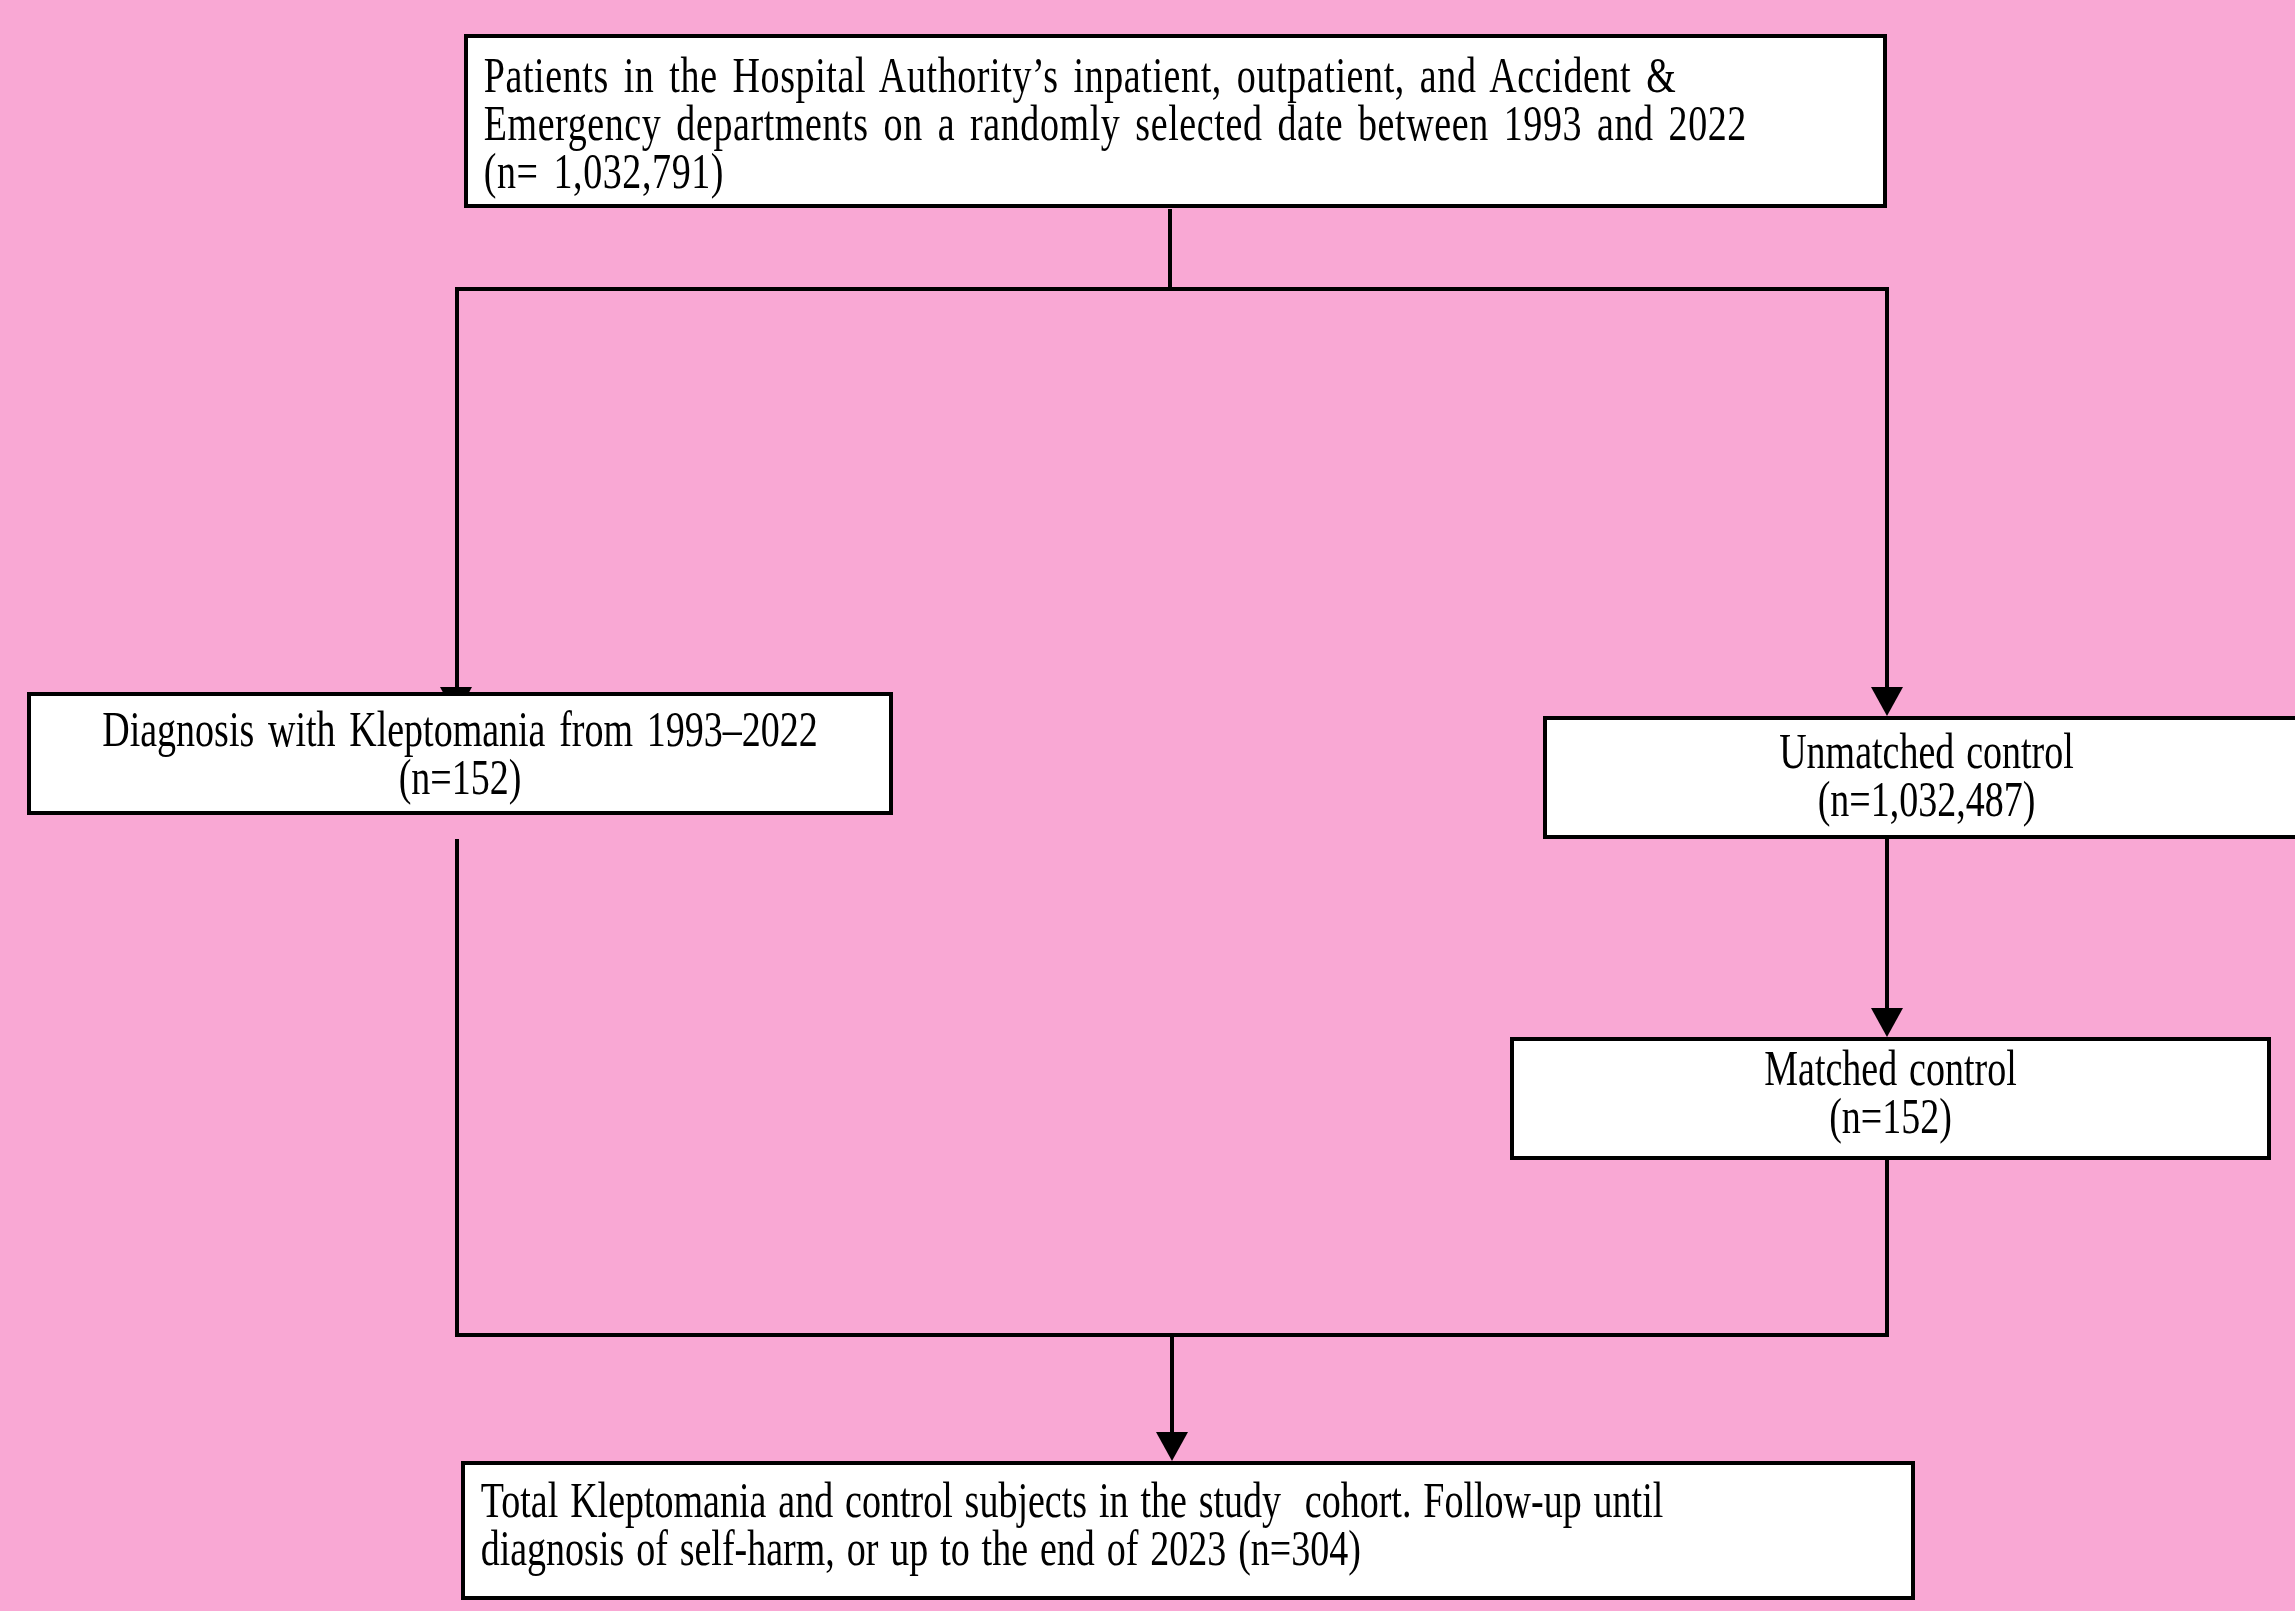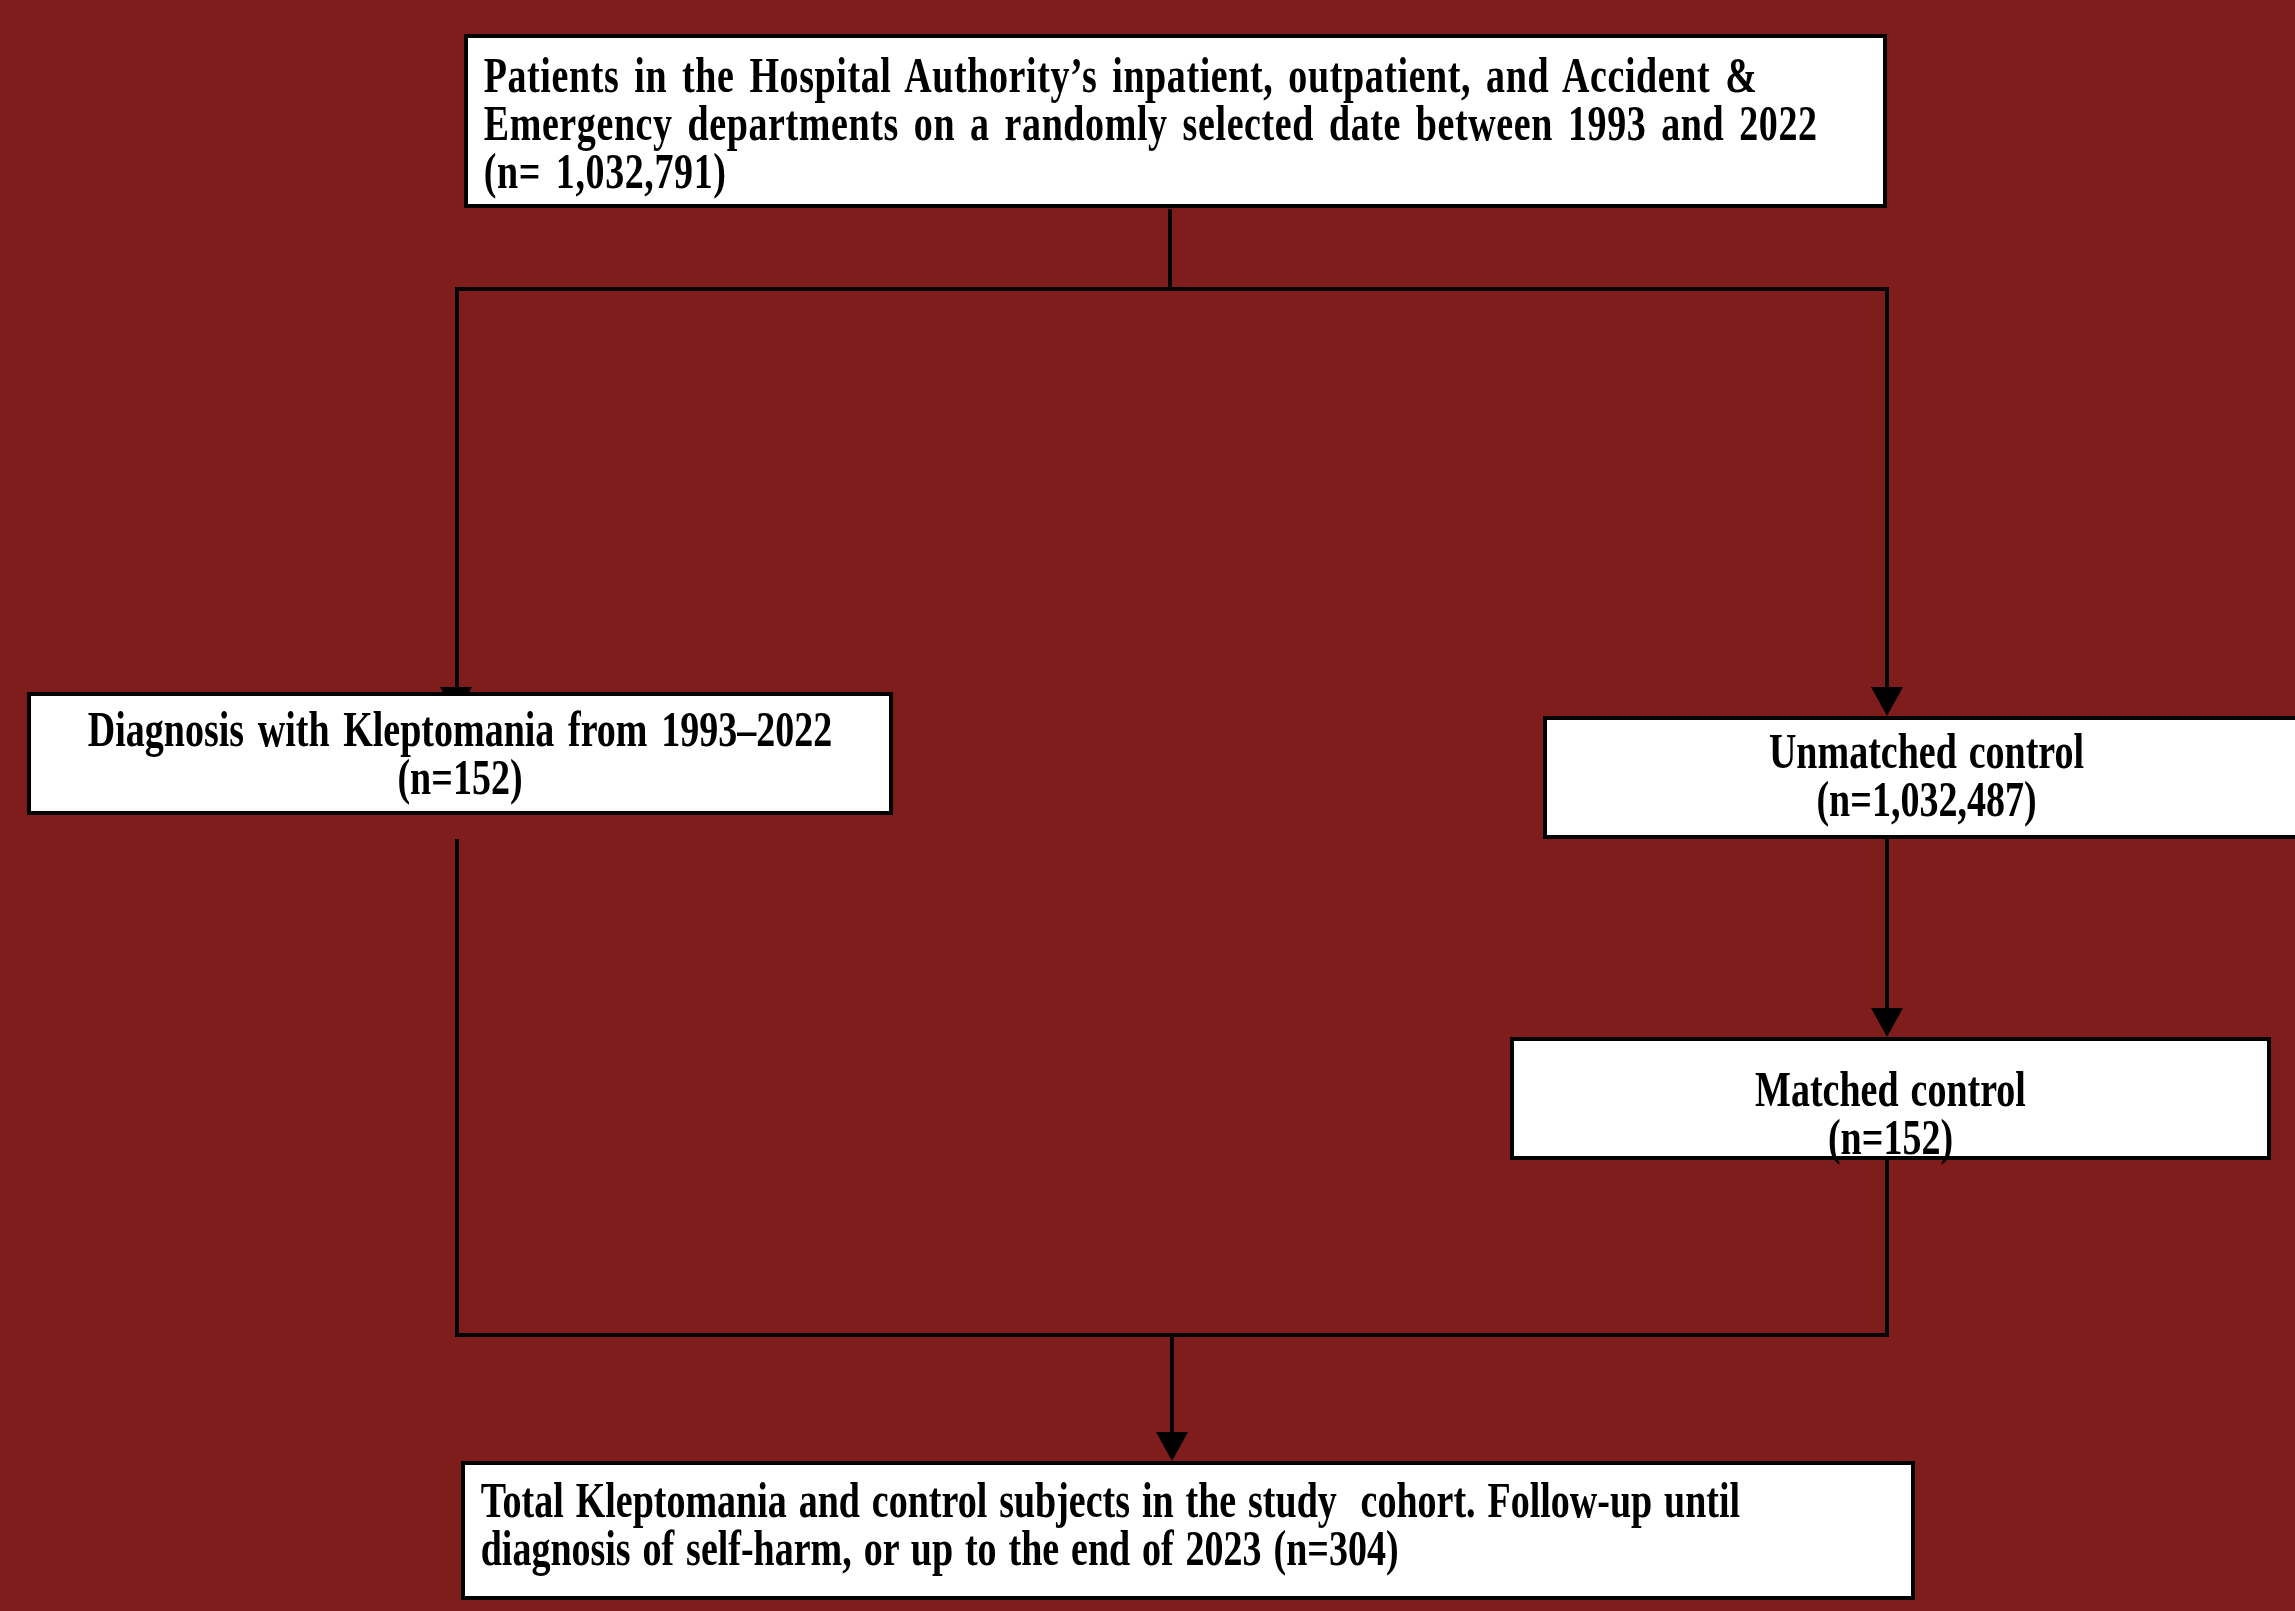--- a/index.html
+++ b/index.html
@@ -4,25 +4,24 @@
 <style>
   html, body {
     margin: 0;
     padding: 0;
     background: #ffffff;
   }
   .canvas {
     position: relative;
     width: 2295px;
     height: 1611px;
-    background: #7f1d1d;
+    background: #f9a8d4;
     font-family: "Liberation Serif", "DejaVu Serif", serif;
     color: #000000;
     overflow: hidden;
-    font-weight: bold;
   }
   .node {
     position: absolute;
     box-sizing: border-box;
     border: 4.8px solid #000000;
     background: #ffffff;
     font-size: 38px;
     line-height: 48px;
   }
   .node .line {
@@ -43,21 +42,21 @@
     height: 0;
     border-left: 16.3px solid transparent;
     border-right: 16.3px solid transparent;
     border-top: 29px solid #000000;
   }
 
   
   #node-source    { left: 464px;  top: 34px;   width: 1423px; height: 174px; padding: 13.3px 12px 0 15.7px; word-spacing: 4.8px; letter-spacing: 0.6px; }
   #node-klepto    { left: 27px;   top: 692px; width: 866px; height: 123px; padding-top: 9px; word-spacing: 4.2px; }
   #node-unmatched { left: 1513px; top: 716px; width: 767px; height: 123px; padding-top: 7.2px; word-spacing: 2.4px; margin-left: 30px; }
-  #node-matched   { left: 1510px; top: 1037px; width: 761px; height: 123px; padding-top: 24px; word-spacing: 2.4px; }
+  #node-matched   { left: 1510px; top: 1037px; width: 761px; height: 123px; padding-top: 3px; word-spacing: 2.4px; }
   #node-total     { left: 461px;  top: 1461px; width: 1454px; height: 139px; padding: 11px 12px 0 15.7px; word-spacing: 2.4px; }
 
   
   #stem-top        { left: 1168px; top: 209px;  width: 3.6px;    height: 82px; }
   #split-line      { left: 455px;  top: 287px;  width: 1433px; height: 4.2px;  }
   #drop-left       { left: 455px;  top: 287px;  width: 3.6px;    height: 403px; }
   #arrow-left      { left: 440px;  top: 687px; }
   #drop-right      { left: 1885px; top: 287px;  width: 3.6px;    height: 403px; }
   #arrow-right     { left: 1871px; top: 687px; }
   #line-um-matched { left: 1885px; top: 839px; width: 3.6px;    height: 171px; }

